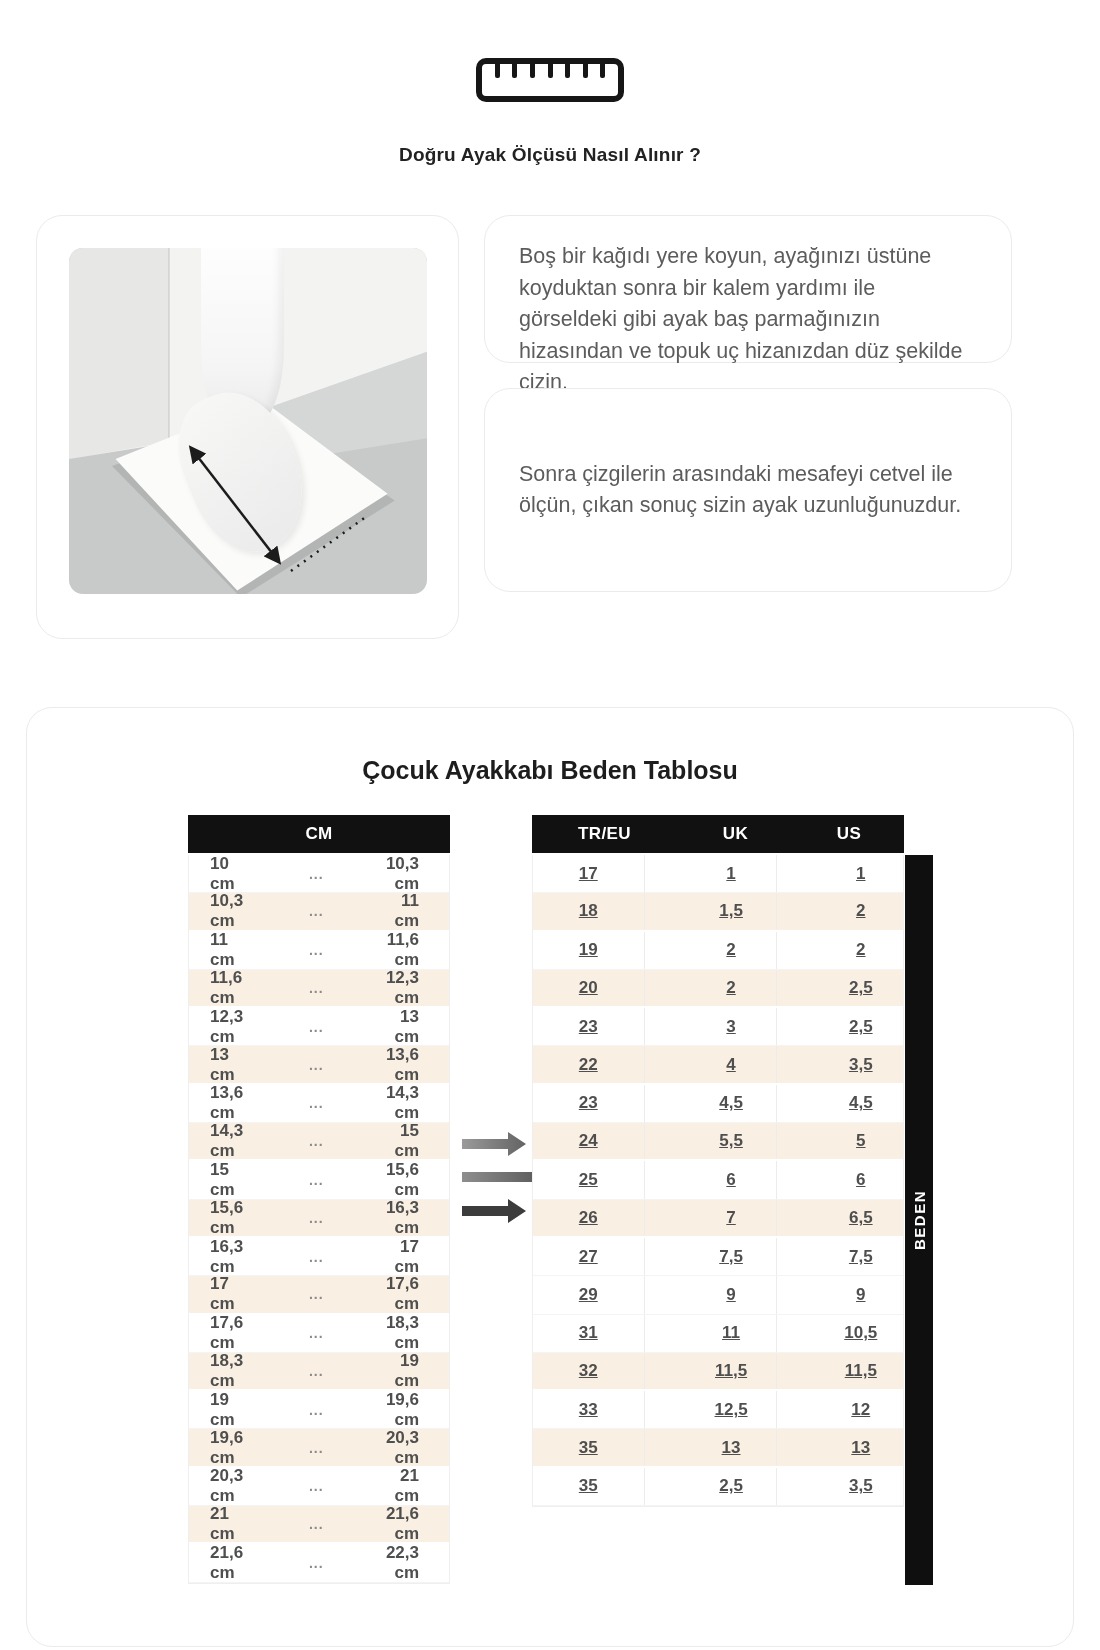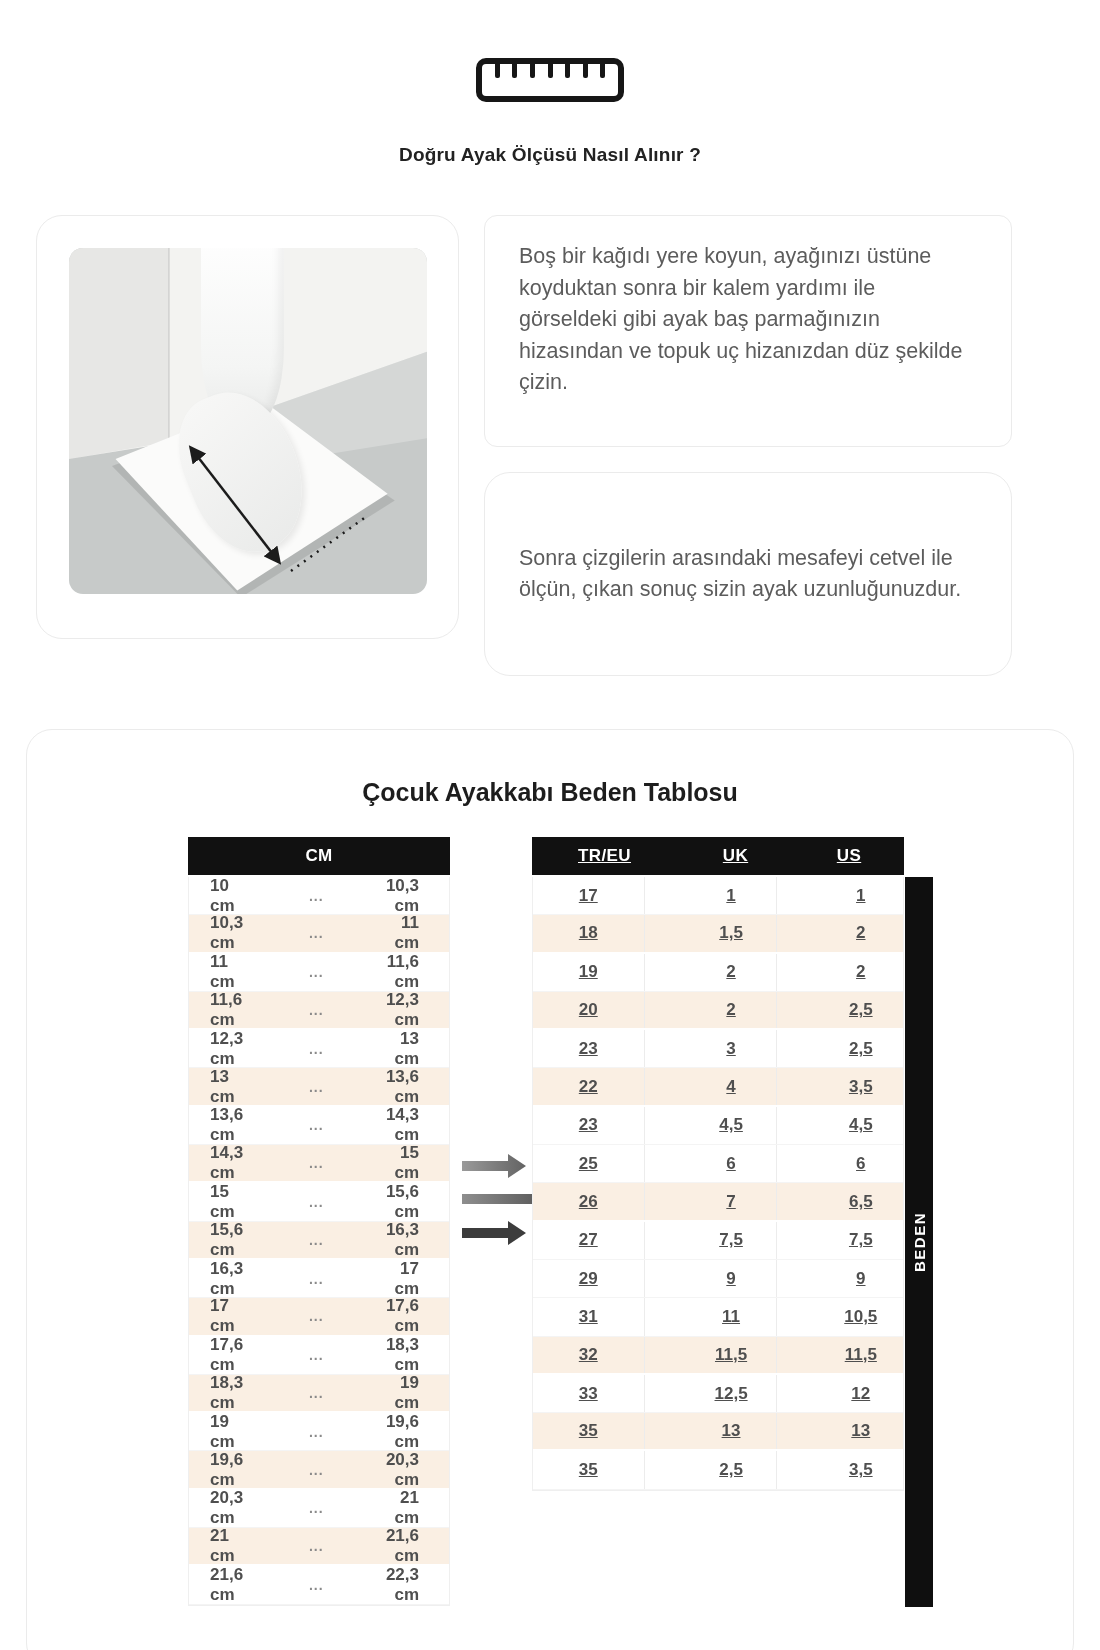--- a/index.html
+++ b/index.html
@@ -81,25 +81,25 @@
     box-shadow:2px 4px 6px rgba(0,0,0,.08);
   }
   .scene svg{position:absolute;inset:0;}
   
   .steps{display:flex;flex-direction:column;gap:25px;width:528px;}
   .step-card{
     border:1px solid var(--card-border);border-radius:26px;background:#fff;
     padding:25px 34px;color:var(--body-text);
     font-size:21.5px;line-height:31.5px;
   }
-  .step-card.first{height:232px;border-radius:13px;}
+  .step-card.first{height:148px;}
   .step-card.second{height:204px;display:flex;align-items:center;padding-left:34px;}
   
   .chart-card{
-    position:relative;margin:53px auto 0;width:1048px;height:940px;
+    position:relative;margin:68px auto 0;width:1048px;height:940px;
     border:1px solid var(--card-border);border-radius:26px;background:#fff;
   }
   .chart-title{
     position:absolute;top:48px;left:0;width:100%;text-align:center;
     font-size:25px;font-weight:bold;color:#1d1d1d;
   }
   .thead{
     height:38px;background:var(--header-bg);color:var(--header-text);
     font-size:17px;font-weight:bold;letter-spacing:.4px;
     display:flex;align-items:center;justify-content:center;
@@ -113,21 +113,21 @@
     gap:42px;
   }
   .row.alt{background:var(--row-alt-bg);border-bottom:2px solid #ffffff;}
   
   .cm-table{position:absolute;left:161px;top:107px;width:262px;}
   .cm-table .from{flex:1.1;text-align:left;padding-left:21px;}
   .cm-table .dots{width:48px;text-align:center;color:#8a8a8a;font-size:14px;letter-spacing:1px;}
   .cm-table .to{flex:1;text-align:right;padding-right:30px;}
   
   .size-table{position:absolute;left:505px;top:107px;width:372px;}
-  .size-table .thead{justify-content:flex-start;text-decoration:underline;}
+  .size-table .thead{justify-content:flex-start;}
   .size-table .hcell{text-align:center;}
   .size-table .hcell:nth-child(1),.size-table .cell:nth-child(1){width:145px;}
   .size-table .hcell:nth-child(2),.size-table .cell:nth-child(2){width:117px;}
   .size-table .hcell:nth-child(3),.size-table .cell:nth-child(3){width:110px;}
   .size-table .cell{text-align:center;text-decoration:underline;}
   .size-table .cell:nth-child(1),.size-table .cell:nth-child(2){border-right:1px solid #ececec;height:100%;display:flex;align-items:center;justify-content:center;}
   .size-table .cell:nth-child(3){display:flex;align-items:center;justify-content:center;height:100%;}
   
   .beden-bar{
     position:absolute;left:878px;top:147px;width:28px;height:730px;
@@ -366,20 +366,25 @@
     <span class="cell">4</span>
     <span class="cell">3,5</span>
   </div>
 
   <div class="row">
     <span class="cell">23</span>
     <span class="cell">4,5</span>
     <span class="cell">4,5</span>
   </div>
 
+  <div class="row alt">
+    <span class="cell">24</span>
+    <span class="cell">5,5</span>
+    <span class="cell">5</span>
+  </div>
 
   <div class="row">
     <span class="cell">25</span>
     <span class="cell">6</span>
     <span class="cell">6</span>
   </div>
 
   <div class="row alt">
     <span class="cell">26</span>
     <span class="cell">7</span>

